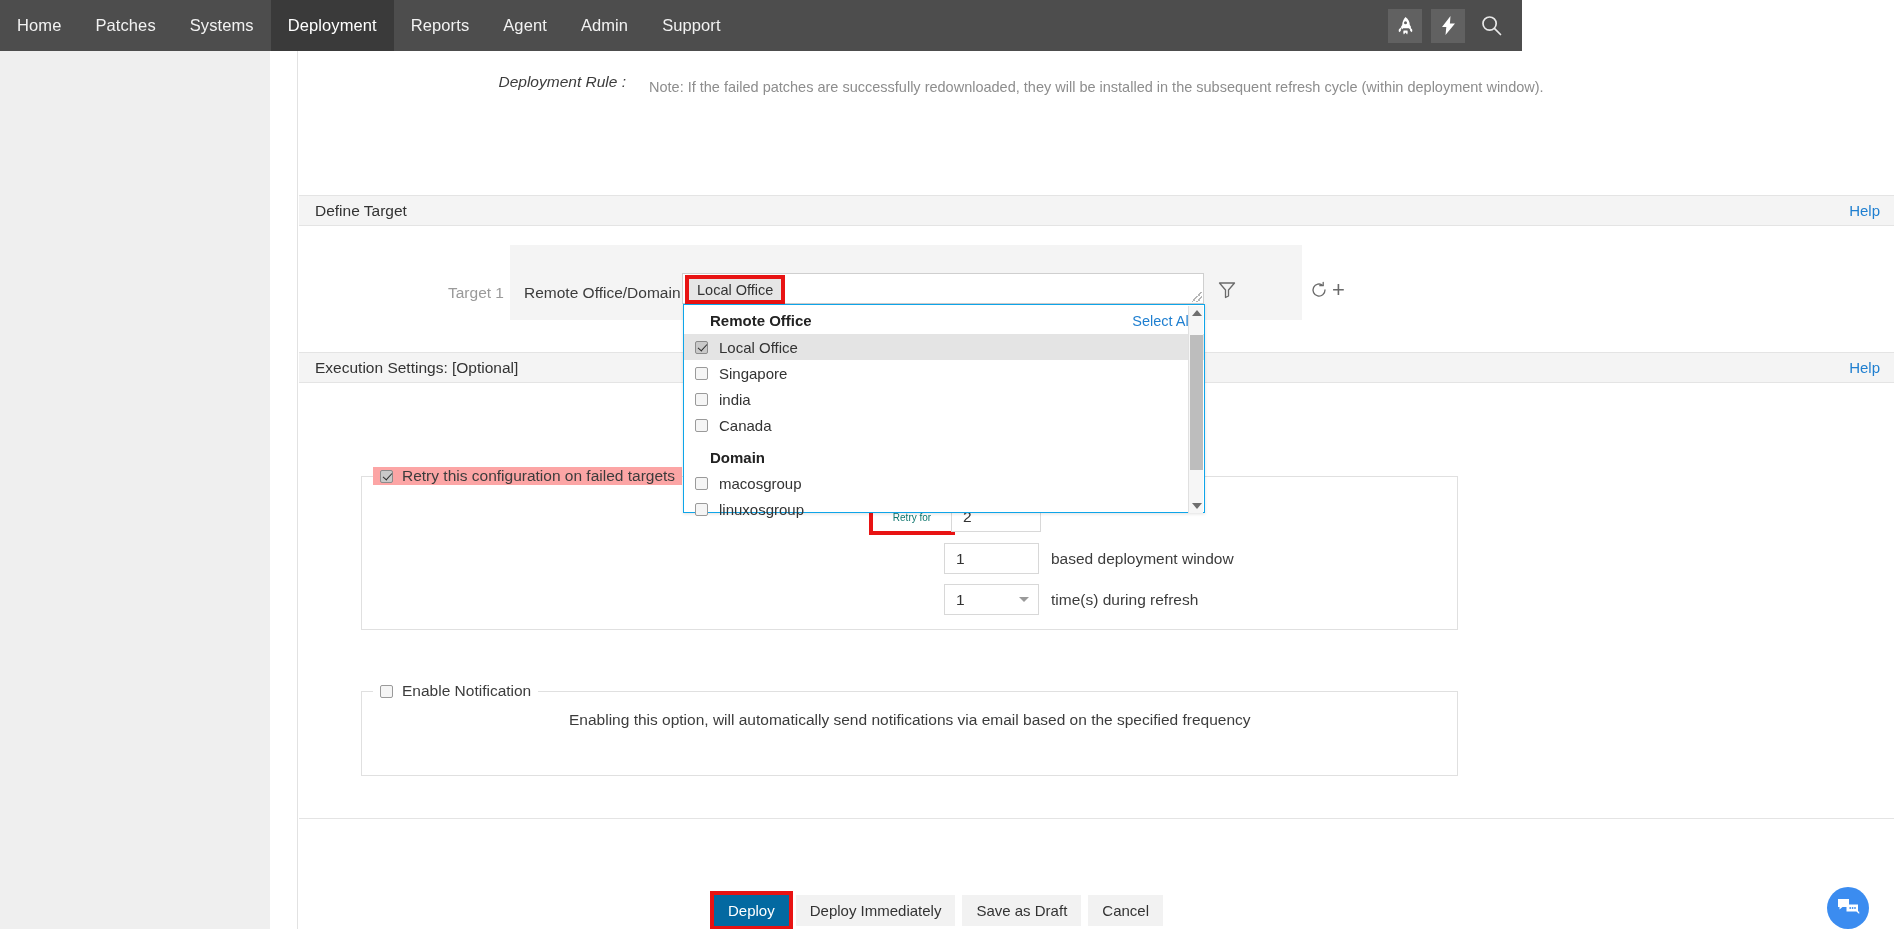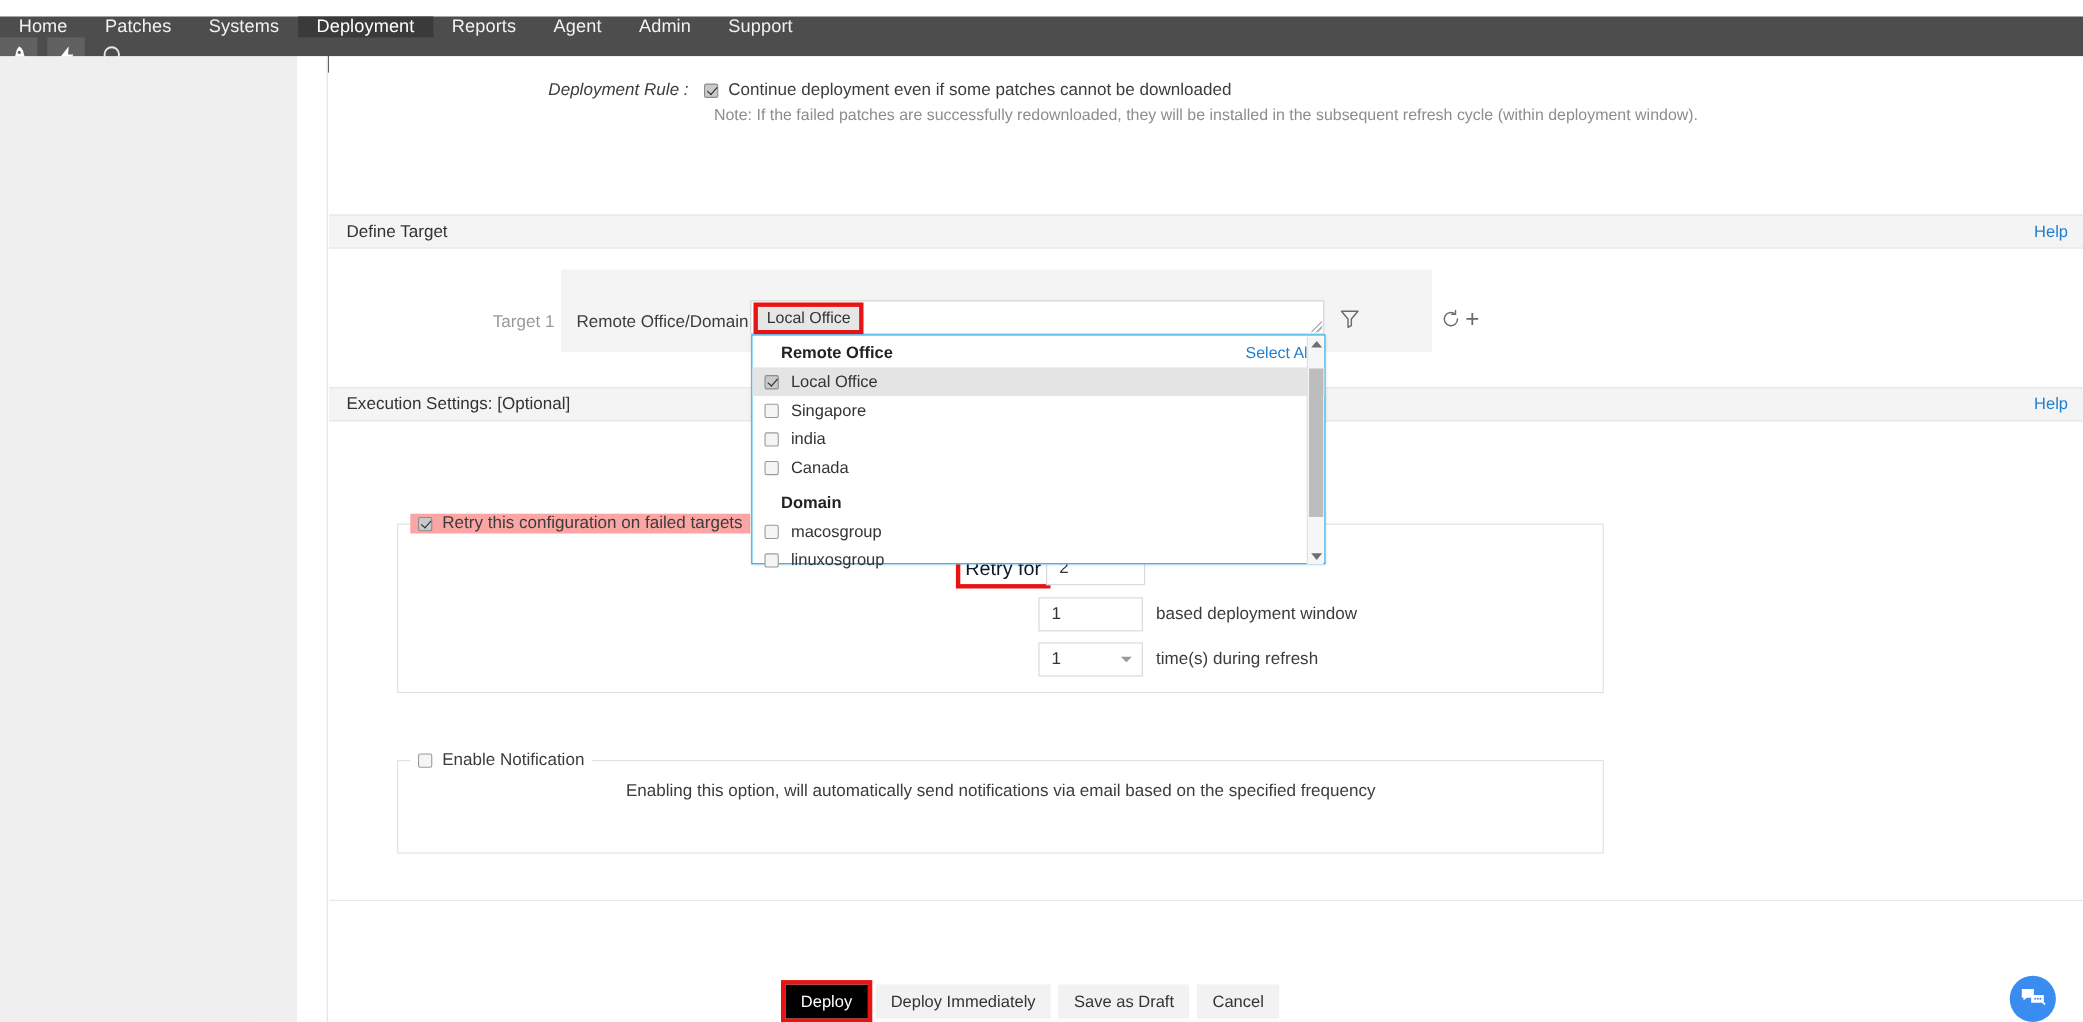--- a/index.html
+++ b/index.html
@@ -6,22 +6,22 @@
   html, body {
     width: 1894px; height: 929px;
     font-family: "Liberation Sans", sans-serif;
     background: #ffffff;
     overflow: hidden;
   }
   body { position: relative; }
 
   
   .topnav {
-    position: absolute; left: 0; top: 15px; width: 1894px; height: 51px;
-    background: #4d4d4d; display: flex; align-items: stretch; flex-direction: column;
+    position: absolute; left: 0; top: 0; width: 1522px; height: 51px;
+    background: #4d4d4d; display: flex; align-items: stretch;
   }
   .nav-items { display: flex; align-items: stretch; }
   .nav-item {
     display: flex; align-items: center; padding: 0 17px;
     color: #f2f2f2; font-size: 16.5px; letter-spacing: .1px;
     cursor: pointer; white-space: nowrap;
   }
   .nav-item.active { background: #3a3a3a; color: #ffffff; }
   .nav-spacer { flex: 1; }
   .nav-right { display: flex; align-items: center; padding-right: 14px; gap: 9px; }
@@ -161,21 +161,21 @@
     position: absolute; left: 62px; top: 425px; width: 1097px; height: 154px;
     border: 1px solid #e0e0e0;
   }
   .exec-legend {
     position: absolute; left: 74px; top: 416px; display: flex; align-items: center; gap: 9px;
     background: #fca5a5; padding: 0 7px; font-size: 15.5px; color: #3c3c3c;
   }
   .retry-label {
     position: absolute; left: 574px; top: 452px; width: 78px; height: 28px;
     display: flex; align-items: center; justify-content: center;
-    font-size: 18px; color: #0f172a;
+    font-size: 10px; color: #0f766e;
   }
   .num-box {
     position: absolute; background: #ffffff; border: 1px solid #d8d8d8;
     display: flex; align-items: center; padding-left: 11px;
     font-size: 15.5px; color: #333333;
   }
   .nb1 { left: 652px; top: 451px; width: 90px; height: 30px; }
   .nb2 { left: 645px; top: 492px; width: 95px; height: 31px; }
   .sel-box {
     position: absolute; left: 645px; top: 533px; width: 95px; height: 31px;
@@ -209,21 +209,21 @@
     position: absolute; left: 0; top: 767px; width: 1595px; height: 1px; background: #e4e4e4;
   }
   .btn-row {
     position: absolute; left: 415px; top: 844px; display: flex; gap: 7px;
   }
   .btn {
     height: 31px; padding: 0 14px; display: flex; align-items: center; justify-content: center;
     font-size: 15px; background: #f2f2f2; color: #333333; border: none; cursor: pointer;
     font-family: "Liberation Sans", sans-serif;
   }
-  .btn.primary { background: #000000; color: #ffffff; }
+  .btn.primary { background: #0369a1; color: #ffffff; }
 
   
   .chat {
     position: absolute; left: 1827px; top: 887px; width: 42px; height: 42px;
     border-radius: 50%; background: #3b8cf0;
     display: flex; align-items: center; justify-content: center; cursor: pointer;
   }
 </style>
 </head>
 <body>
@@ -263,24 +263,20 @@
 </div>
 
 <div class="left-gray"></div>
 <div class="left-white"></div>
 
 <div class="content">
 
   <div class="rule-row">
     <div class="rule-label">Deployment Rule :</div>
     <div class="rule-body">
-      <div class="rule-line1">
-        <span class="cb checked"></span>
-        <span class="rule-text">Continue deployment even if some patches cannot be downloaded</span>
-      </div>
       <div class="rule-note">Note: If the failed patches are successfully redownloaded, they will be installed in the subsequent refresh cycle (within deployment window).</div>
     </div>
   </div>
 
   <div class="section-bar" style="top:144px;">
     <span class="section-title">Define Target</span>
     <span class="help-link">Help</span>
   </div>
 
   <div class="target-panel"></div>

